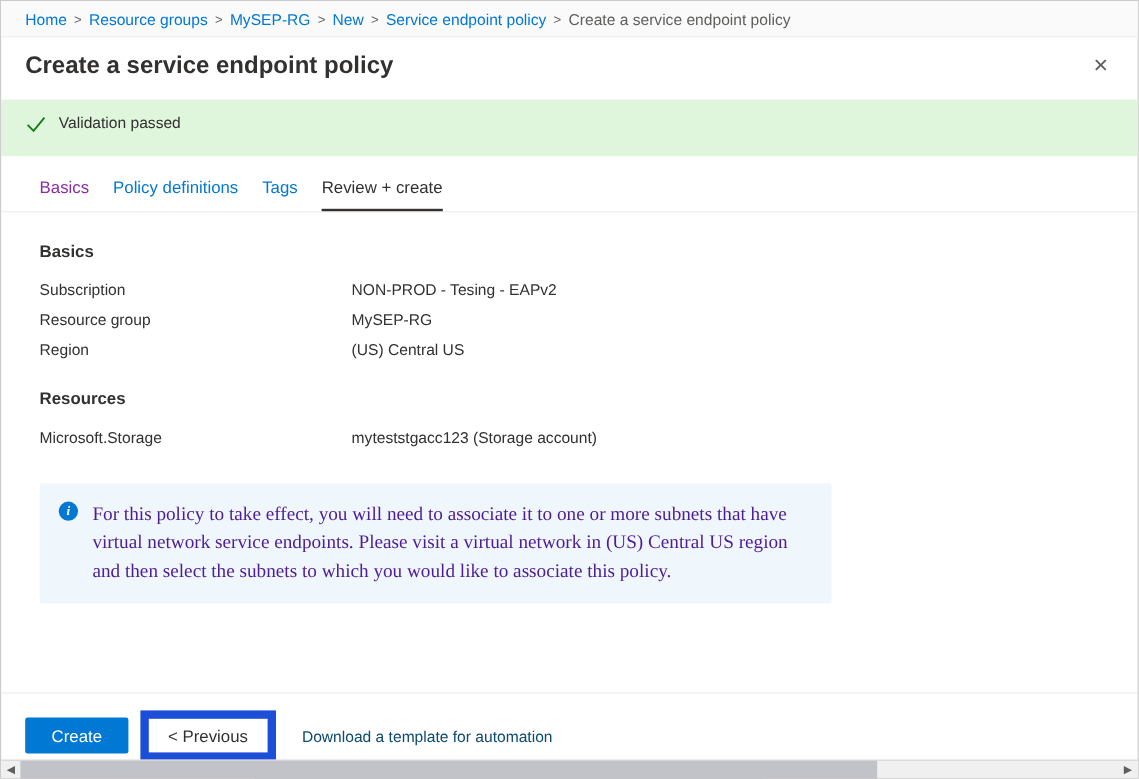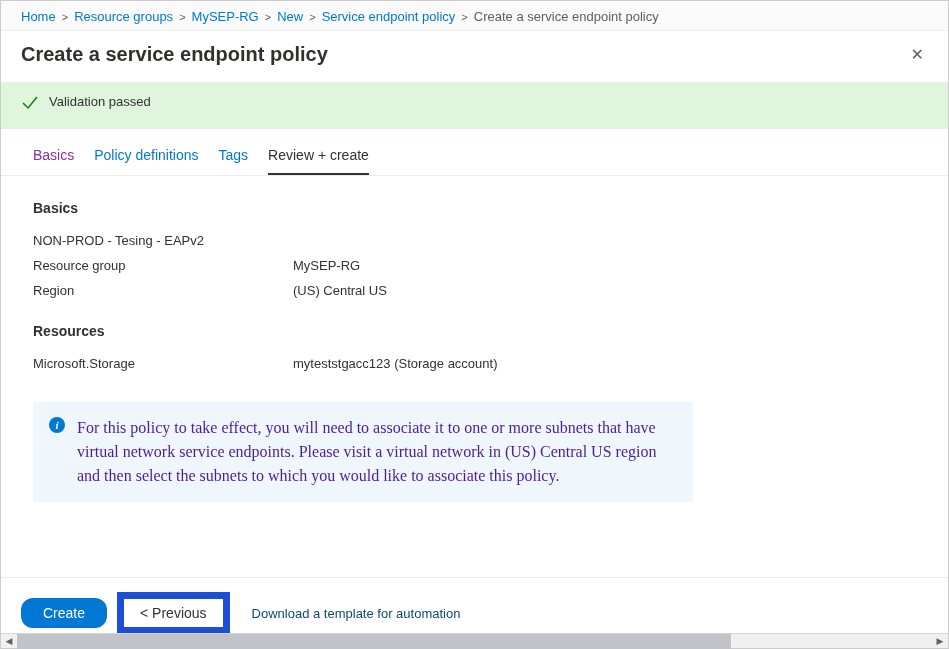--- a/index.html
+++ b/index.html
@@ -168,21 +168,21 @@
       gap: 10px;
       border-top: 1px solid #edebe9;
     }
     .btn-primary {
       background: #0078d4;
       color: white;
       border: none;
       padding: 7px 22px;
       font-size: 14px;
       cursor: pointer;
-      border-radius: 12px;
+      border-radius: 2px;
     }
     .btn-secondary {
       background: white;
       color: #323130;
       border: 7px solid #1d4ed8;
       padding: 6px 16px;
       font-size: 14px;
       cursor: pointer;
       border-radius: 0;
     }
@@ -264,20 +264,21 @@
     <div class="tab visited">Basics</div>
     <div class="tab">Policy definitions</div>
     <div class="tab">Tags</div>
     <div class="tab active">Review + create</div>
   </div>
 
   <div class="content">
     <div class="section-title">Basics</div>
 
     <div class="kv-row">
+      <div class="kv-key">Subscription</div>
       <div class="kv-val">NON-PROD - Tesing - EAPv2</div>
     </div>
     <div class="kv-row">
       <div class="kv-key">Resource group</div>
       <div class="kv-val">MySEP-RG</div>
     </div>
     <div class="kv-row">
       <div class="kv-key">Region</div>
       <div class="kv-val">(US) Central US</div>
     </div>

